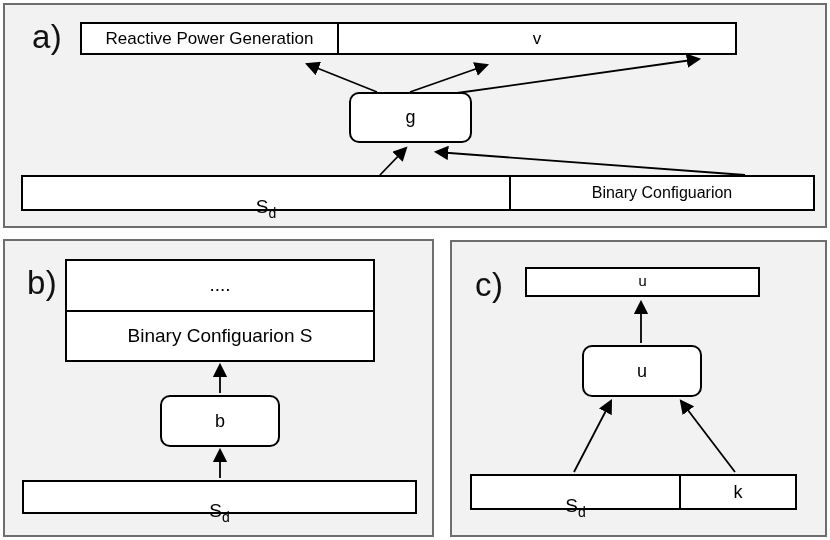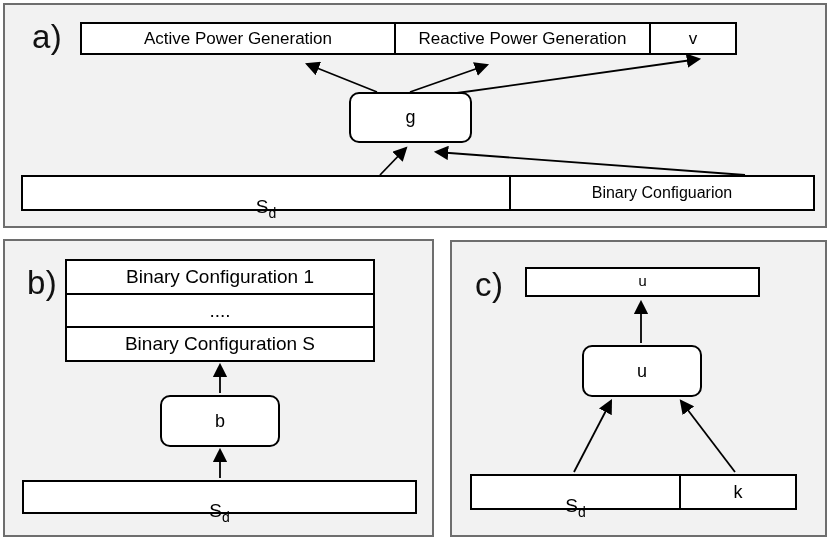--- a/index.html
+++ b/index.html
@@ -61,21 +61,20 @@
       <line x1="372" y1="87" x2="302" y2="59" marker-end="url(#arrA)"></line>
       <line x1="405" y1="87" x2="482" y2="60" marker-end="url(#arrA)"></line>
       <line x1="452" y1="88" x2="694" y2="54" marker-end="url(#arrA)"></line>
       <line x1="375" y1="170" x2="401" y2="143" marker-end="url(#arrA)"></line>
       <line x1="740" y1="170" x2="431" y2="147" marker-end="url(#arrA)"></line>
     </svg>
 
     <div class="panel-label" style="left:27px;top:13px;">a)</div>
 
     <div class="box" style="left:75px;top:17px;width:657px;height:33px;">
-      <div class="cell" style="width:312px;">Active Power Generation</div>
       <div class="cell" style="width:255px;">Reactive Power Generation</div>
       <div class="cell" style="flex:1;">v</div>
     </div>
 
     <div class="node" style="left:344px;top:87px;width:123px;height:51px;">g</div>
 
     <div class="box" style="left:16px;top:170px;width:794px;height:36px;">
       <div class="cell" style="width:486px;">
         <span class="sd"><span>S</span><sub>d</sub></span>
       </div>
@@ -90,23 +89,22 @@
           <path d="M0,0 L10,5 L0,10 z" fill="#000"></path>
         </marker>
       </defs>
       <line x1="215" y1="152" x2="215" y2="124" marker-end="url(#arrB)"></line>
       <line x1="215" y1="237" x2="215" y2="209" marker-end="url(#arrB)"></line>
     </svg>
 
     <div class="panel-label" style="left:22px;top:23px;">b)</div>
 
     <div class="stack" style="left:60px;top:18px;width:310px;height:103px;">
-      <div class="stack-row">Binary Configuration 1</div>
       <div class="stack-row">....</div>
-      <div class="stack-row">Binary Configuration S</div>
+      <div class="stack-row">Binary Configuarion S</div>
     </div>
 
     <div class="node" style="left:155px;top:154px;width:120px;height:52px;">b</div>
 
     <div class="box" style="left:17px;top:239px;width:395px;height:34px;">
       <div class="cell" style="flex:1;">
         <span class="sd"><span>S</span><sub>d</sub></span>
       </div>
     </div>
   </div>

